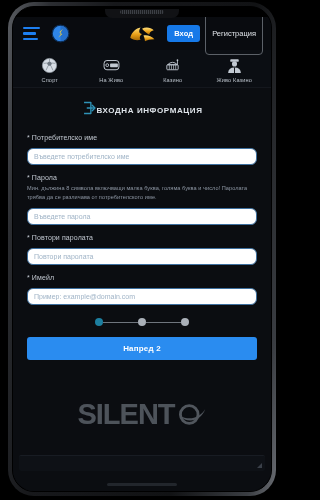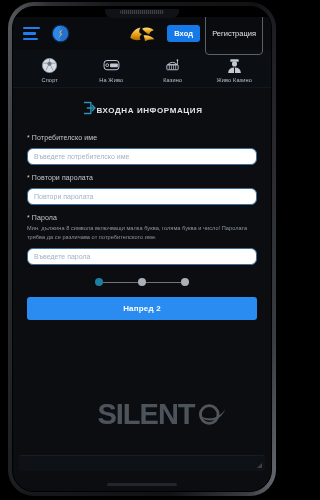--- a/index.html
+++ b/index.html
@@ -156,21 +156,20 @@
 
   
   #watermark {
     position:absolute;
     left:0; bottom:60px;
     width:100%;
     display:flex; align-items:center; justify-content:center;
     pointer-events:none;
     z-index:30;
     opacity:.38;
-    margin-left:20px;
   }
   #watermark .wm-text {
     font-size:29px; font-weight:bold;
     color:#b9c4d2;
     letter-spacing:-1px;
     font-family:"Liberation Sans", sans-serif;
     display:flex; align-items:center;
   }
   #watermark .wm-mark { margin:0 1px; display:flex; align-items:center; }
 
@@ -307,32 +306,36 @@
         </div>
 
         
         <div class="field-group">
           <label class="field-label">* Потребителско име</label>
           <input class="text-input" type="text" placeholder="Въведете потребителско име" style="">
         </div>
 
         
         <div class="field-group">
-          <label class="field-label">* Повтори паролата</label>
-          <input class="text-input" type="password" placeholder="Повтори паролата" style="">
-        </div>
-
-        
-        <div class="field-group">
           <label class="field-label">* Парола</label>
           <div class="field-hint">Мин. дължина 8 символа включващи малка буква, голяма буква и число! Паролата трябва да се различава от потребителското име.</div>
           <input class="text-input" type="password" placeholder="Въведете парола" style="">
         </div>
 
         
+        <div class="field-group">
+          <label class="field-label">* Повтори паролата</label>
+          <input class="text-input" type="password" placeholder="Повтори паролата" style="">
+        </div>
+
+        
+        <div class="field-group">
+          <label class="field-label">* Имейл</label>
+          <input class="text-input" type="email" placeholder="Пример: example@domain.com" style="">
+        </div>
 
         
         <div id="stepper">
           <span class="step-dot active"></span>
           <span class="step-line"></span>
           <span class="step-dot"></span>
           <span class="step-line"></span>
           <span class="step-dot"></span>
         </div>
 

